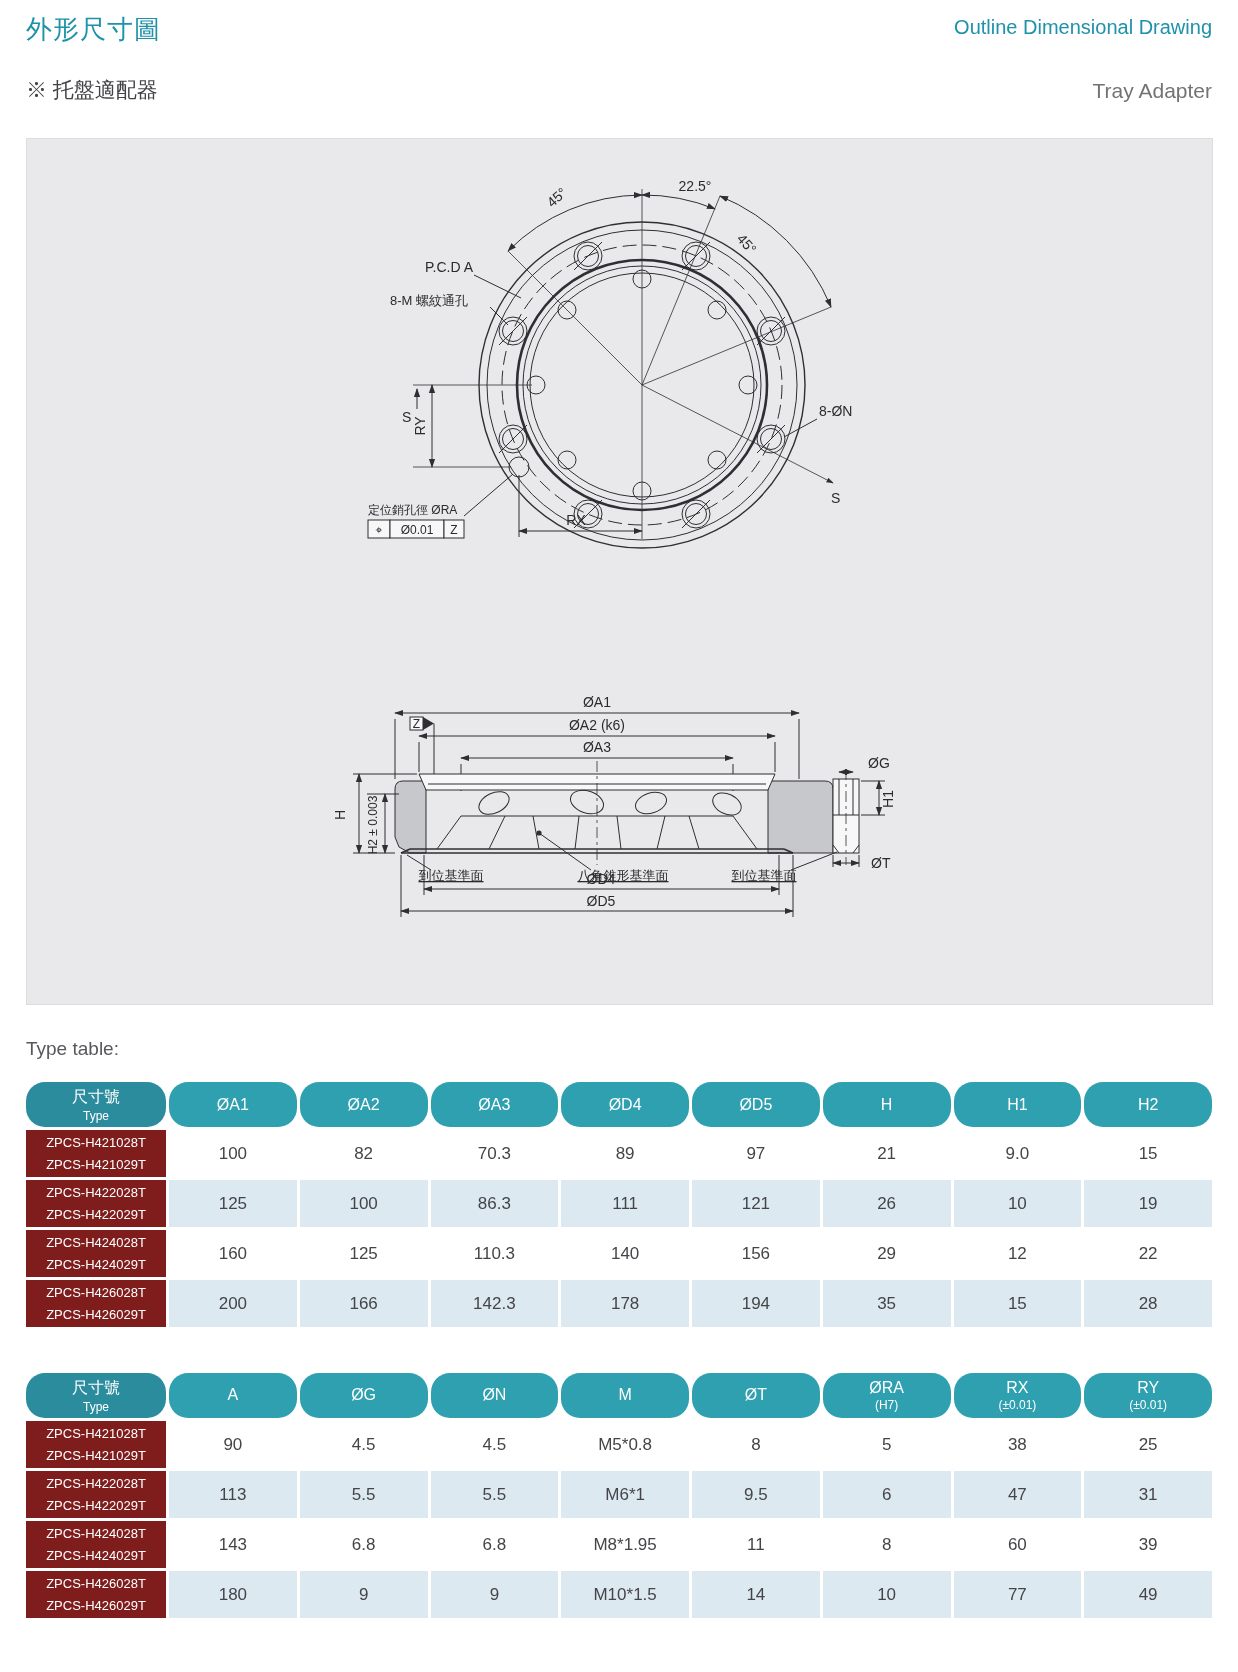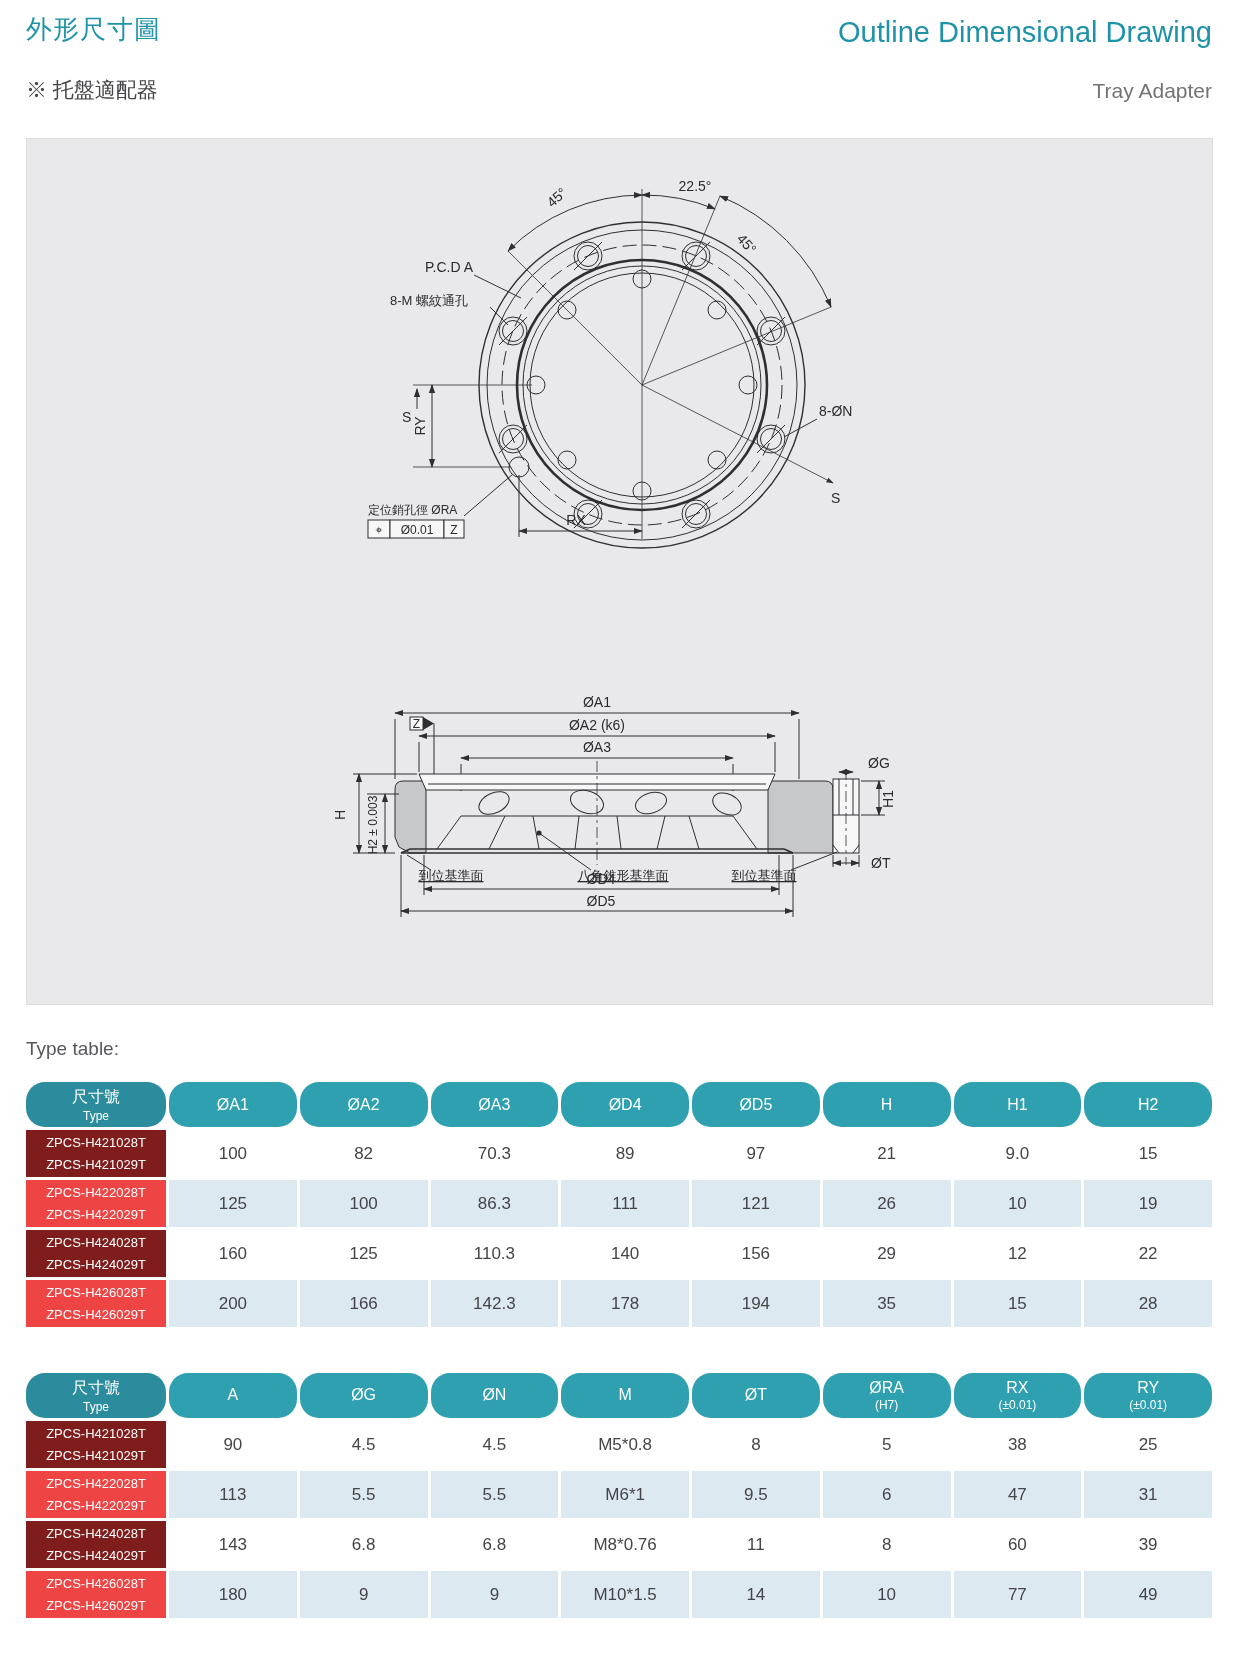--- a/index.html
+++ b/index.html
@@ -1,31 +1,31 @@
 <!DOCTYPE html>
 <html><head>
 <meta charset="utf-8">
 <style>
   html,body{margin:0;padding:0;background:#fff;}
   body{width:1238px;height:1672px;position:relative;font-family:"Liberation Sans",sans-serif;}
   .abs{position:absolute;}
   .title-zh{left:26px;top:12px;font-size:26px;font-weight:400;color:#1e92a8;letter-spacing:1px;}
-  .title-en{right:26px;top:16px;font-size:29px;color:#1e92a8;}
+  .title-en{right:26px;top:16px;font-size:20px;color:#1e92a8;}
   .subtitle-zh{left:26px;top:76px;font-size:21px;color:#434347;}
   .subtitle-en{right:26px;top:79px;font-size:21px;color:#737373;}
   .panel{left:26px;top:138px;width:1187px;height:867px;background:#e9e9eb;border:1px solid #dddde0;box-sizing:border-box;}
   .size-label{left:26px;top:1038px;font-size:19px;color:#58585c;}
   table.sz{position:absolute;left:23px;width:1192px;border-collapse:separate;border-spacing:3px;table-layout:fixed;}
   table.sz th{background:#2ea0af;color:#fff;font-weight:400;height:45px;font-size:16px;text-align:center;vertical-align:middle;padding:0;border-radius:19px;}
   table.sz th.h0{background:#2b8c9d;}
   table.sz .hsub{font-size:12px;margin-top:1px;}
   table.sz td{text-align:center;vertical-align:middle;height:47px;font-size:17px;color:#454549;padding:0;background:#fff;}
   table.sz td.tp{background:#7f1d1d;color:#fff;font-size:13px;line-height:1.65;}
   table.sz tr.even td{background:#dce9f0;}
-  table.sz tr.even td.tp{background:#ef4444;}
+  table.sz tr.even td.tp{background:#7f1d1d;}
   
   .ln{stroke:#2f2f33;stroke-width:1;fill:none;}
   .w14{stroke-width:1.4;} .w25{stroke-width:2.6;} .w08{stroke-width:.8;}
   .dash{stroke-dasharray:14 6;}
   .dashdot{stroke-dasharray:11 4 3 4;}
   text.t{font-family:"Liberation Sans",sans-serif;font-size:14px;fill:#2b2b2e;stroke:none;}
   text.zh{font-size:13px;}
   text.sm{font-size:12px;}
   .gray{fill:#c7c8cb;stroke:#2f2f33;stroke-width:1;}
   .whitefill{fill:#f7f7f8;stroke:#2f2f33;stroke-width:1;}
@@ -432,21 +432,21 @@
       <td>31</td>
     </tr>
     <tr>
       <td class="tp">
           <div>ZPCS-H424028T</div>
           <div>ZPCS-H424029T</div>
         </td>
       <td>143</td>
       <td>6.8</td>
       <td>6.8</td>
-      <td>M8*0.76</td>
+      <td>M8*1.95</td>
       <td>11</td>
       <td>8</td>
       <td>60</td>
       <td>39</td>
     </tr>
     <tr class="even">
       <td class="tp">
           <div>ZPCS-H426028T</div>
           <div>ZPCS-H426029T</div>
         </td>

